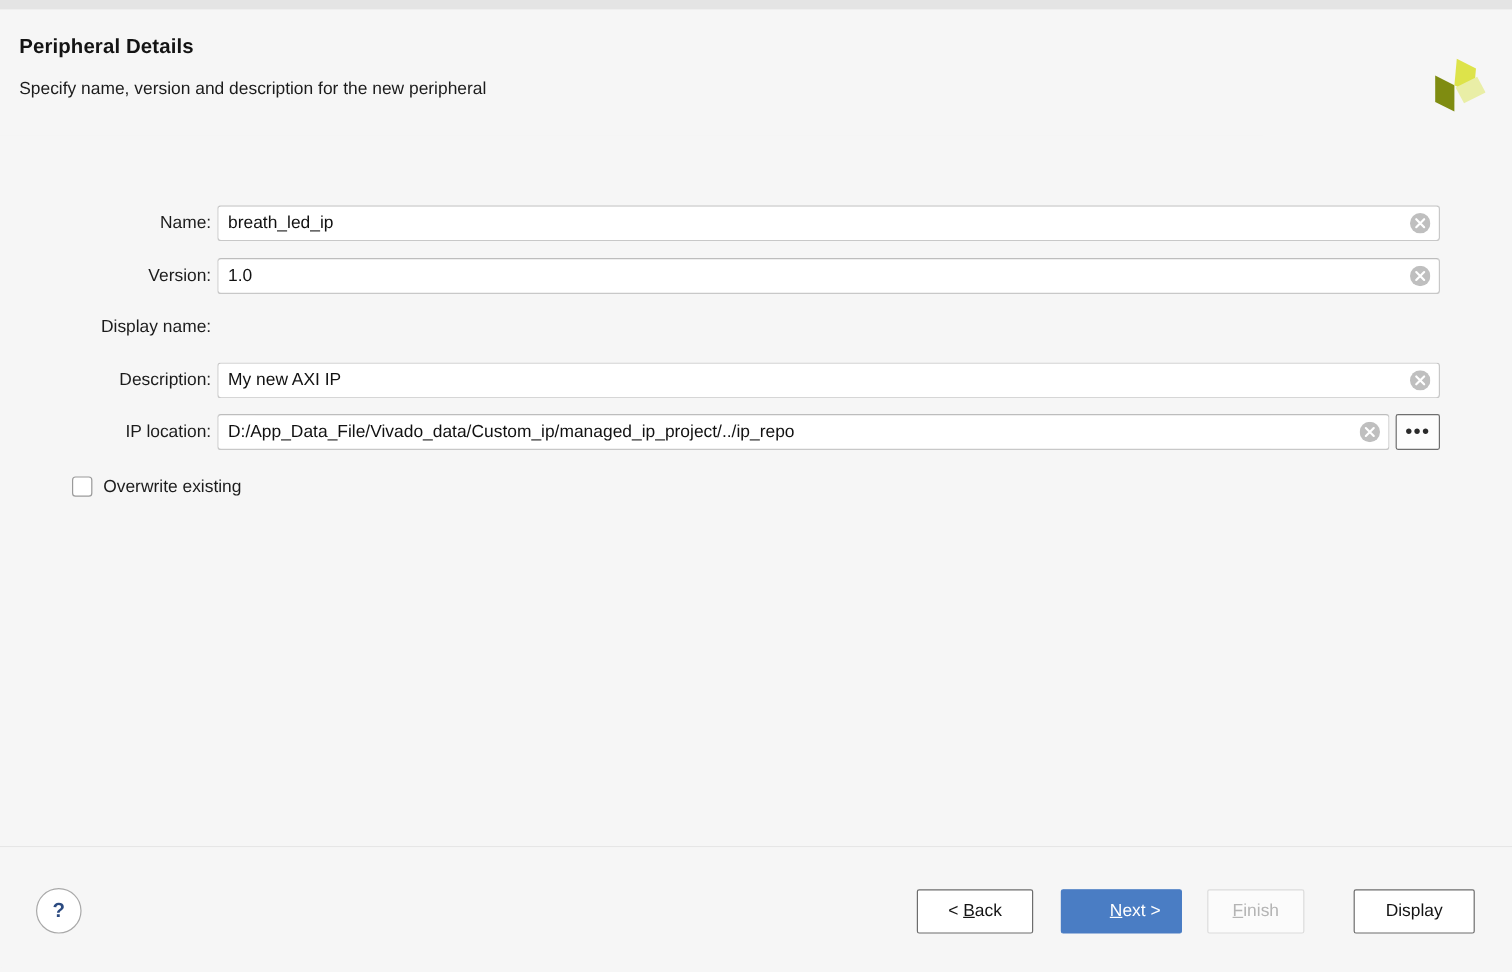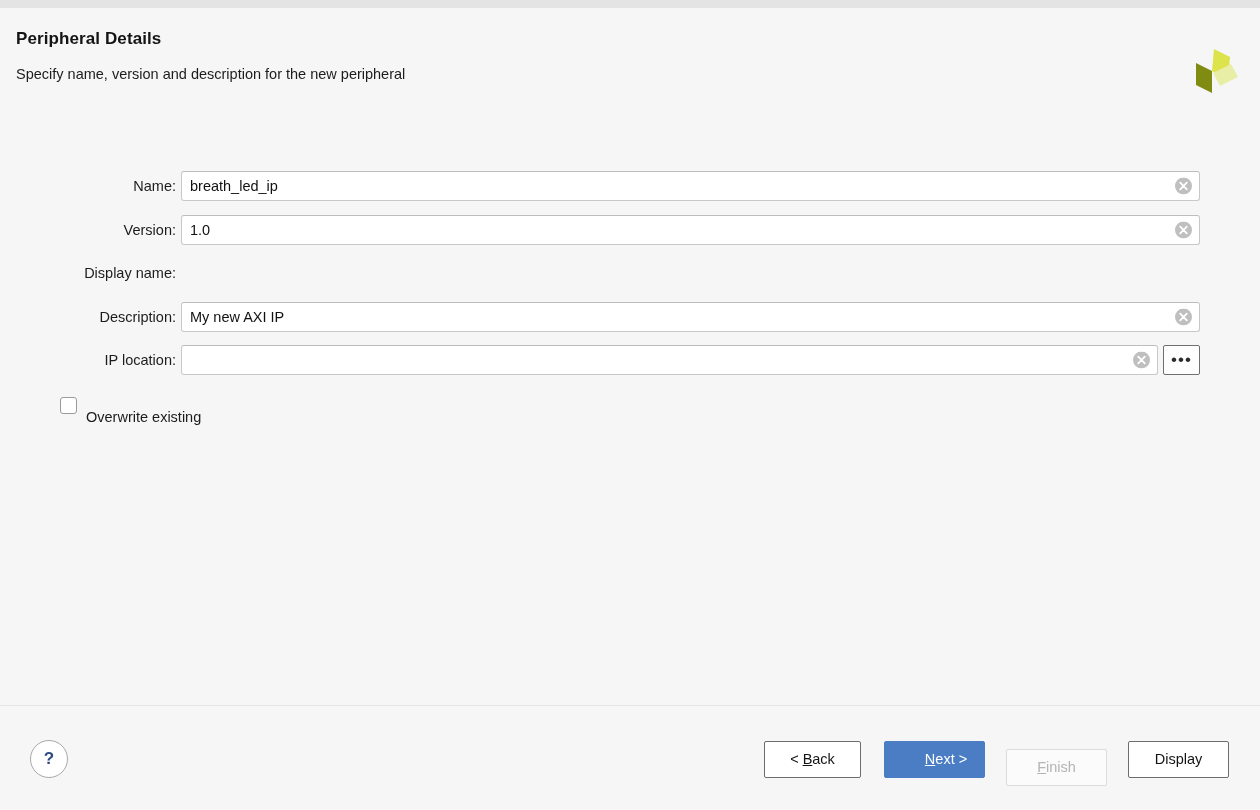--- a/index.html
+++ b/index.html
@@ -182,21 +182,21 @@
     height: 17px;
     box-sizing: border-box;
     border: 1.6px solid #9a9a9a;
     border-radius: 3px;
     background: #ffffff;
     cursor: pointer;
   }
   .checkbox-label {
     position: absolute;
     left: 86px;
-    top: 12px;
+    top: 1px;
     height: 25px;
     line-height: 25px;
     font-size: 14.5px;
     color: #1c1c1c;
     cursor: default;
   }
 
   
   .divider {
     position: absolute;
@@ -252,23 +252,23 @@
     cursor: pointer;
     text-align: center;
     line-height: 34px;
     white-space: nowrap;
   }
   .btn u { text-decoration: underline; }
 
   .btn-back   { left: 764px;  width: 97px; }
   .btn-next   { left: 884px;  width: 101px;
                 background: #4a7dc4; border-color: #4a7dc4; color: #ffffff; padding-left: 23px; }
-  .btn-finish { left: 1006px; width: 101px;
+  .btn-finish { left: 1006px; width: 81px;
                 background: #fbfbfb; border-color: #dcdcdc; color: #b4b4b4;
-                cursor: default; margin-top: 8px; }
+                cursor: default; }
   .btn-cancel { left: 1128px; width: 101px; }
 </style>
 </head>
 <body>
 
 <div class="dialog">
 
   <div class="top-strip"></div>
 
   <div class="header">
@@ -325,20 +325,21 @@
               <path d="M5.2 5.2 L11.8 11.8 M11.8 5.2 L5.2 11.8" stroke="#ffffff" stroke-width="1.8" stroke-linecap="round"></path>
             </svg>
           </div>
         </div>
       </div>
 
       <div class="row">
         <div class="row-label">IP location:</div>
         <div class="field-wrap narrow">
           <div class="field">
+            <div class="field-text">D:/App_Data_File/Vivado_data/Custom_ip/managed_ip_project/../ip_repo</div>
             <svg class="clear-btn" viewBox="0 0 17 17">
               <circle cx="8.5" cy="8.5" r="8.5" fill="#bfbfbf"></circle>
               <path d="M5.2 5.2 L11.8 11.8 M11.8 5.2 L5.2 11.8" stroke="#ffffff" stroke-width="1.8" stroke-linecap="round"></path>
             </svg>
           </div>
         </div>
         <div class="browse-btn">
           <div class="browse-dots">•••</div>
         </div>
       </div>

